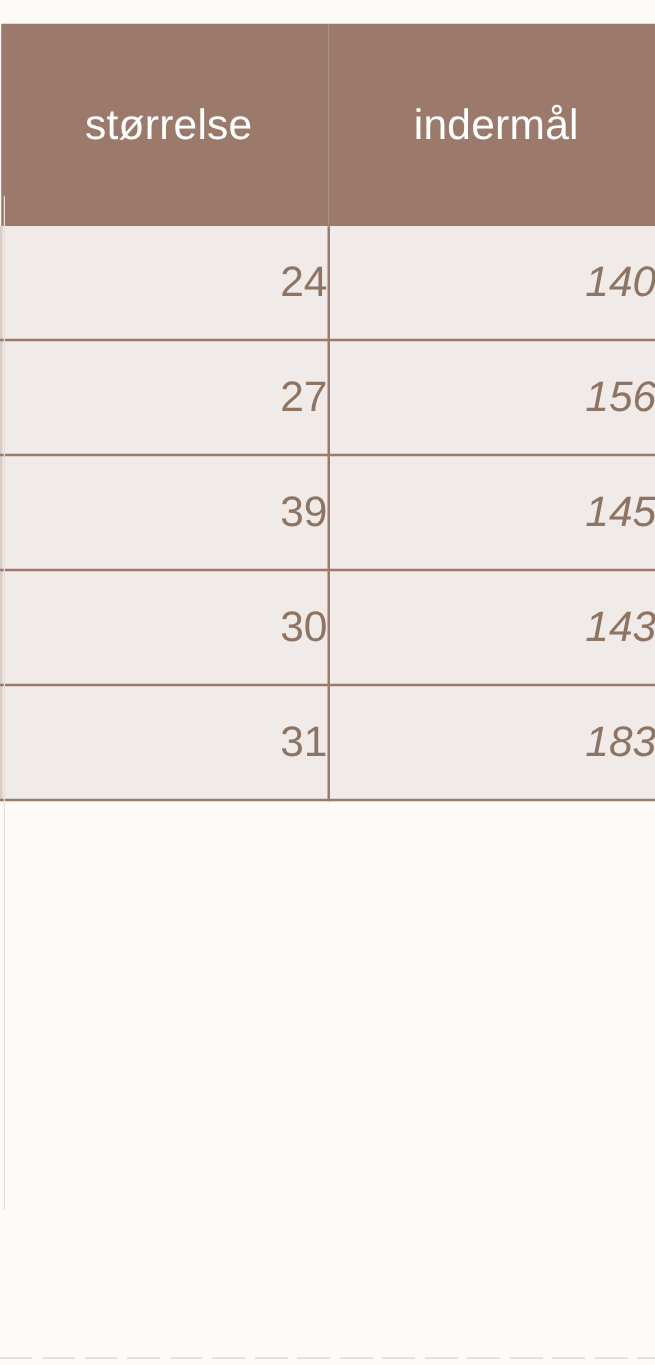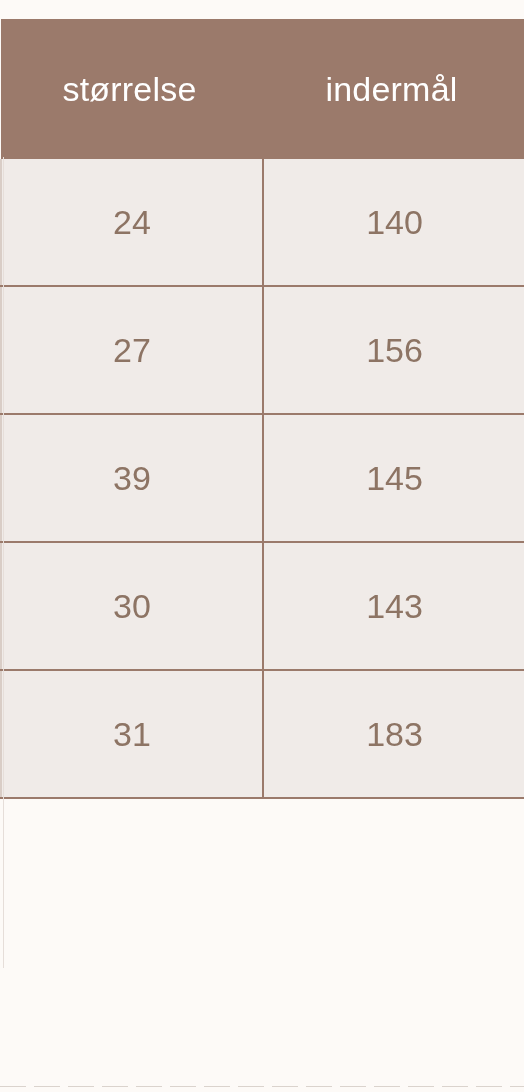--- a/index.html
+++ b/index.html
@@ -45,54 +45,55 @@
   .size-table col.c-size { width: 262px; }
   .size-table col.c-inner { width: 262px; }
 
   .size-table thead th {
     background: #9b7a6b;
     color: #ffffff;
     font-size: 34px;
     font-weight: 400;
     letter-spacing: 0.2px;
     height: 138px;
-    padding: 1px;
+    padding: 12px;
     text-align: center;
     vertical-align: middle;
     border: none;
   }
 
   .size-table thead th.th-size {
     
     padding-right: 6px;
   }
   .size-table thead th.th-inner {
     padding-right: 6px;
     margin-top: 46px;
   }
 
   .size-table tbody td {
     background: #f0ebe8;
     color: #8d7464;
     font-size: 34px;
     font-weight: 400;
     height: 90px;
-    padding: 18px;
-    text-align: center;
+    padding: 0;
+    text-align: right;
     vertical-align: middle;
     border-bottom: 2px solid #9b7a6b;
     border-right: none;
   }
 
   .size-table tbody td.cell-size {
     border-right: 2px solid #9b7a6b;
     border-left: 2px solid #d9cdc6;
   }
   .size-table tbody td.cell-inner {
     border-right: none;
+    font-style: italic;
   }
 
   .size-table tbody tr:last-child td {
     border-bottom: 2px solid #9b7a6b;
   }
 
   
   .inner-hairline {
     position: absolute;
     left: 3px;

